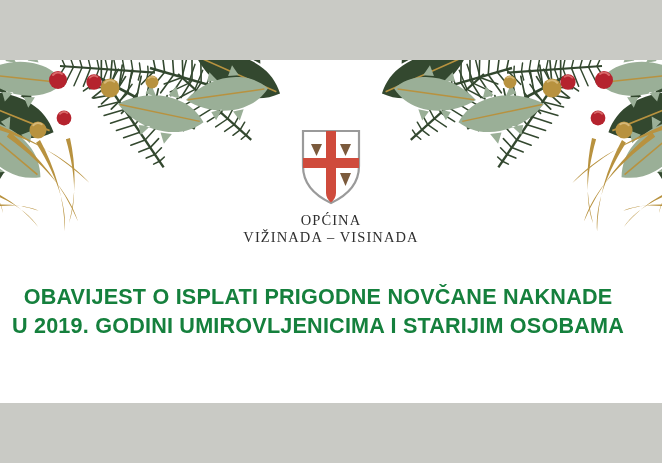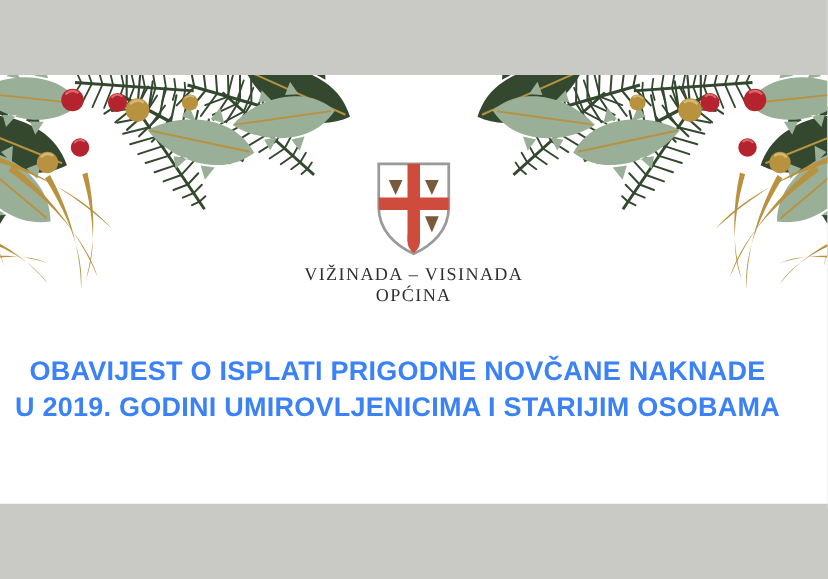--- a/index.html
+++ b/index.html
@@ -31,21 +31,21 @@
     margin-top:6px;text-align:center;color:#2f2f2f;
     font-family:"Liberation Serif",serif;
     line-height:1.18;
   }
   #crest-line1{font-size:14.5px;letter-spacing:1.1px;}
   #crest-line2{font-size:14.5px;letter-spacing:1.1px;}
 
   
   #heading{
     position:absolute;left:0;top:222px;width:636px;
-    text-align:center;color:#3b82f6;
+    text-align:center;color:#15803d;
     font-weight:bold;font-size:21.6px;letter-spacing:0.2px;
     line-height:29px;
   }
   #heading div{white-space:nowrap;}
 </style>
 </head>
 <body>
 
 <div id="stage">
 
@@ -189,22 +189,22 @@
         <path d="M31,64 L36,60 L36,65 C36,69 34,72 31,74.5 C28,72 26,69 26,65 L26,60 Z" fill="#cf4b3c"></path>
         <rect x="3" y="30" width="56" height="10" fill="#cf4b3c"></rect>
         <g fill="#7b5a3c">
           <path d="M11,16 L22,16 L16.5,28 Z"></path>
           <path d="M40,16 L51,16 L45.5,28 Z"></path>
           <path d="M40,45 L51,45 L45.5,58 Z"></path>
         </g>
       </svg>
 
       <div id="crest-name">
+        <div id="crest-line1">OPĆINA</div>
         <div id="crest-line2">VIŽINADA – VISINADA</div>
-        <div id="crest-line1">OPĆINA</div>
       </div>
     </div>
 
     <div id="heading">
       <div>OBAVIJEST O ISPLATI PRIGODNE NOVČANE NAKNADE</div>
       <div>U 2019. GODINI UMIROVLJENICIMA I STARIJIM OSOBAMA</div>
     </div>
 
   </div>
 </div>

